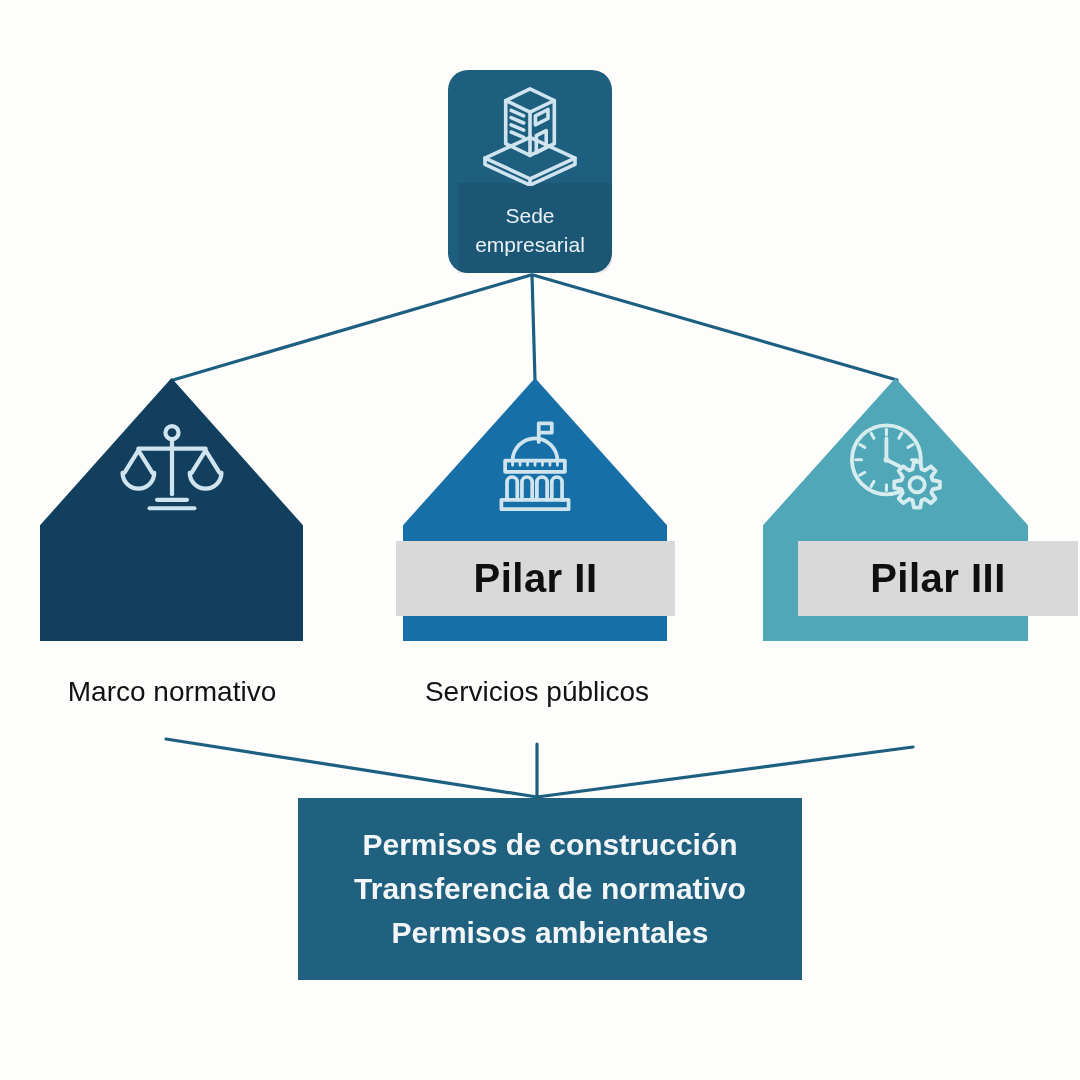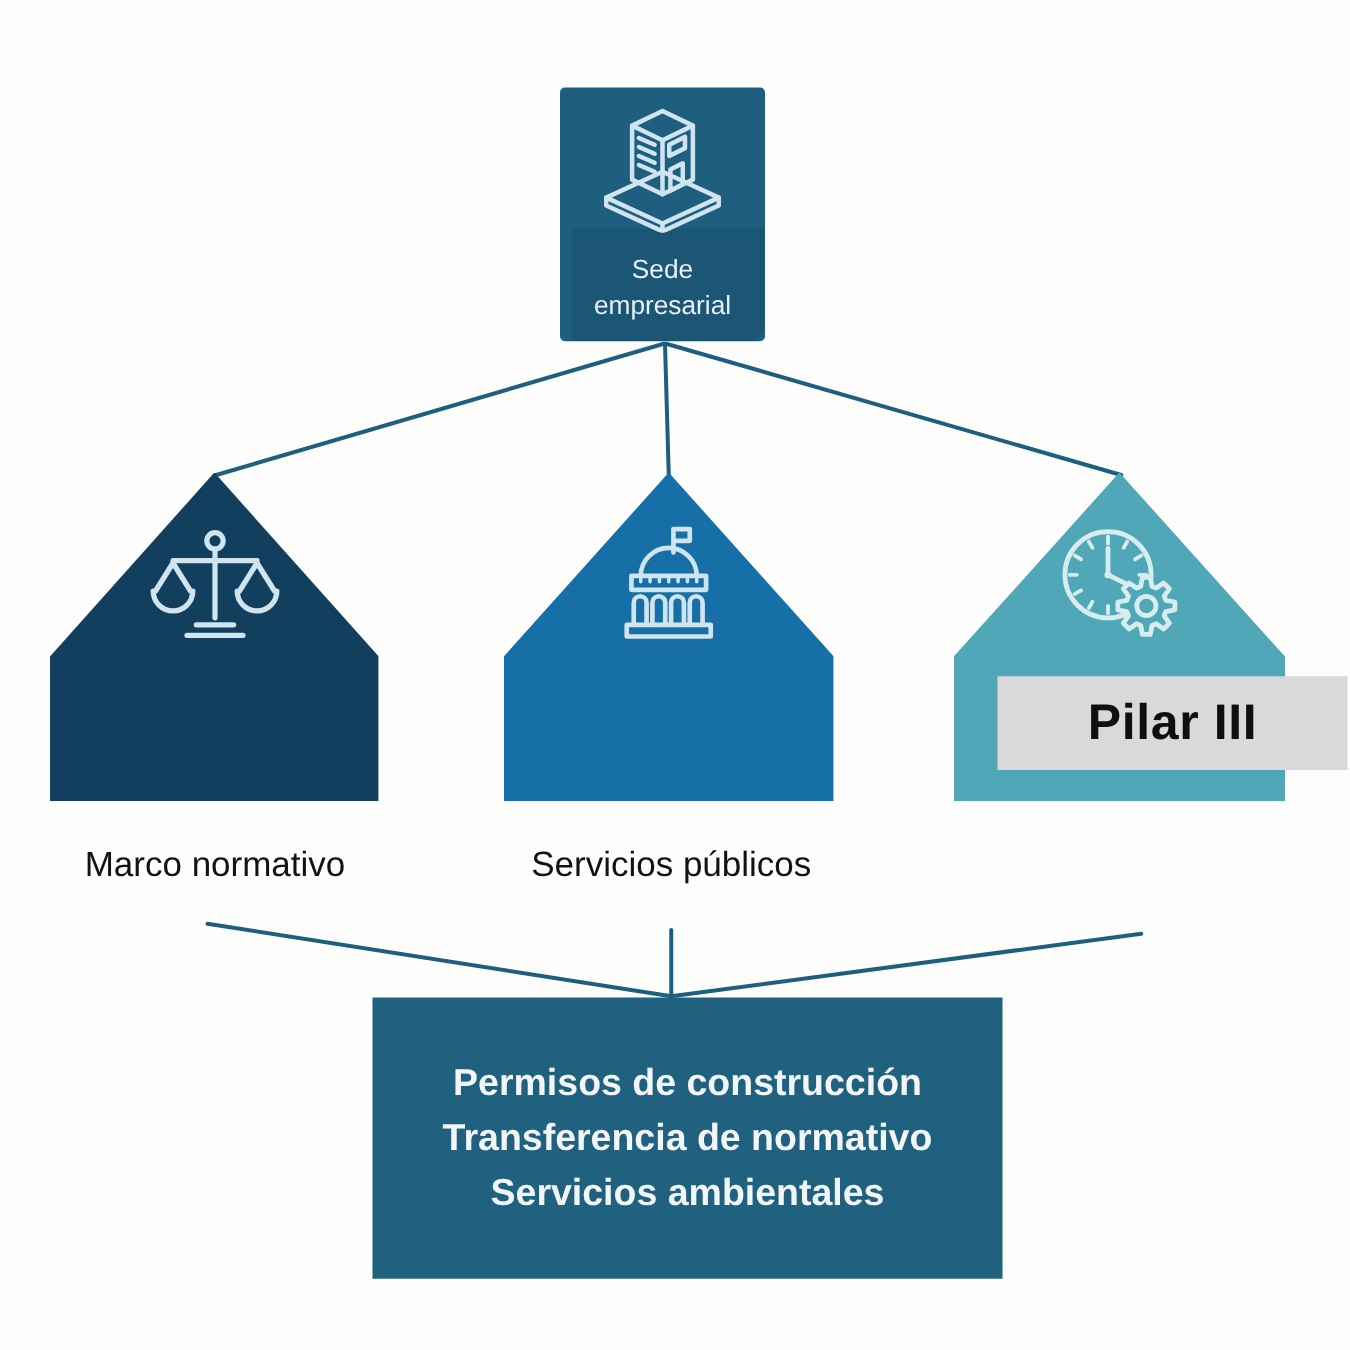--- a/index.html
+++ b/index.html
@@ -9,21 +9,21 @@
     margin:0 auto;
     background:#fdfdfb;
     overflow:hidden;
     font-family:"Liberation Sans","DejaVu Sans",sans-serif;
   }
   .connectors{position:absolute;inset:0;width:1080px;height:1080px;}
 
   
   .top-card{
     position:absolute;left:448px;top:70px;width:164px;height:203px;
-    background:#1E5F80;border-radius:4px;
+    background:#1E5F80;border-radius:20px;
     display:flex;flex-direction:column;align-items:center;
   }
   .top-card .overlay{
     position:absolute;left:10px;right:0;top:113px;bottom:0;
     background:rgba(0,0,0,0.09);
     border-bottom-right-radius:14px;
   }
   .top-card svg{margin-top:8px;position:relative;}
   .top-label{
     position:relative;margin-top:auto;padding-bottom:14px;
@@ -52,21 +52,21 @@
   .subtitle{
     position:absolute;top:676px;width:322px;
     text-align:center;font-size:28px;font-weight:400;color:#121212;
   }
   .subtitle-1{left:11px;}
   .subtitle-2{left:376px;}
   .subtitle-3{left:737px;}
 
   
   .outcome{
-    position:absolute;left:298px;top:798px;width:504px;height:225px;
+    position:absolute;left:298px;top:798px;width:504px;height:182px;
     background:#20617F;
     display:flex;flex-direction:column;align-items:center;justify-content:center;
     color:#f2f6f8;font-size:30px;font-weight:700;line-height:44px;text-align:center;
   }
 </style>
 </head>
 <body>
 
 <div class="canvas">
 
@@ -130,20 +130,23 @@
         <rect x="28" y="50" width="64" height="12"></rect>
         <path d="M36,50 v5 M44,50 v5 M52,50 v5 M60,50 v5 M68,50 v5 M76,50 v5 M84,50 v5" stroke-width="3"></path>
         <path d="M30,92 V73 A5.5,5.5 0 0 1 41,73 V92"></path>
         <path d="M46,92 V73 A5.5,5.5 0 0 1 57,73 V92"></path>
         <path d="M62,92 V73 A5.5,5.5 0 0 1 73,73 V92"></path>
         <path d="M78,92 V73 A5.5,5.5 0 0 1 89,73 V92"></path>
         <rect x="24" y="92" width="72" height="10"></rect>
       </g>
     </svg>
   </div>
+  <div class="band band-2">
+    <span>Pilar II</span>
+  </div>
   <div class="subtitle subtitle-2">Servicios públicos</div>
 
   <div class="pillar pillar-3">
     <svg style="top:32px" width="115" height="115" viewBox="0 0 120 120" xmlns="http://www.w3.org/2000/svg">
       <g fill="none" stroke="#D6ECEF" stroke-width="4" stroke-linejoin="round" stroke-linecap="round">
         <circle cx="50" cy="52" r="36"></circle>
         <g stroke-width="3.2">
           <path d="M82,52 L76,52"></path>
           <path d="M77.7,68 L72.5,65"></path>
           <path d="M66,79.7 L63,74.5"></path>
@@ -165,16 +168,16 @@
       </g>
     </svg>
   </div>
   <div class="band band-3">
     <span>Pilar III</span>
   </div>
 
   <div class="outcome">
     <div>Permisos de construcción</div>
     <div>Transferencia de normativo</div>
-    <div>Servicios ambientales</div>
+    <div>Permisos ambientales</div>
   </div>
 
 </div>
 
 </body></html>

